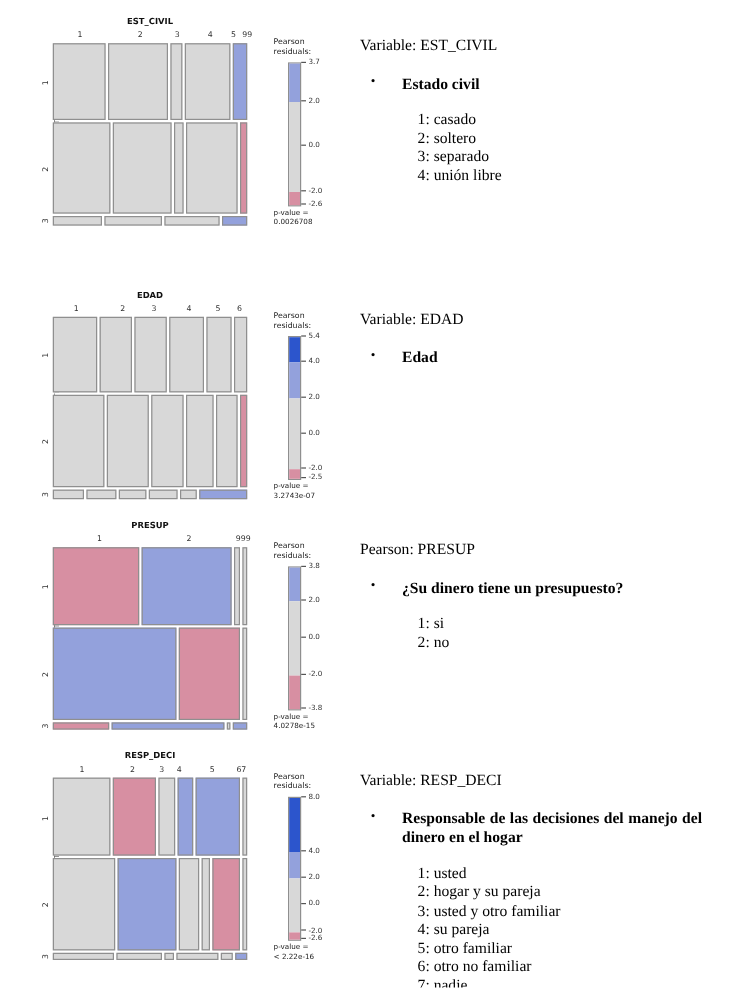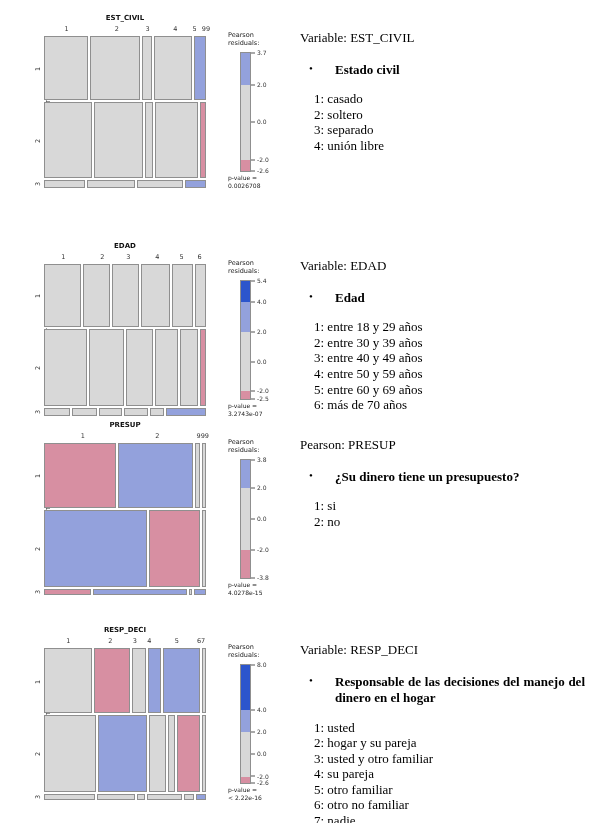--- a/index.html
+++ b/index.html
@@ -3,21 +3,21 @@
 <meta charset="utf-8">
 <style>
   html,body{margin:0;padding:0;}
   body{
     width:611px;height:823px;background:#ffffff;position:relative;
     font-family:"Liberation Serif", serif;color:#000;
   }
   .block{position:absolute;left:0;width:611px;height:198px;}
   .block:nth-of-type(1){top:12px;}
   .block:nth-of-type(2){top:240px;}
-  .block:nth-of-type(3){top:419px;}
+  .block:nth-of-type(3){top:432px;}
   .block:nth-of-type(4){top:624px;}
 
   
   .plot-wrap{position:absolute;left:30px;top:0;width:270px;height:198px;
     font-family:"DejaVu Sans", sans-serif;}
   .plot-title{position:absolute;left:14px;top:2px;width:162px;text-align:center;
     font-size:7px;font-weight:bold;color:#111;}
   .xticks{position:absolute;left:14px;top:13px;width:162px;height:8px;}
   .xticks span{position:absolute;transform:translateX(-50%);font-size:6.5px;color:#333;}
   .ylabel{position:absolute;left:-4px;top:90px;transform:rotate(-90deg);
@@ -46,21 +46,21 @@
     vertical-align:middle;margin-right:2px;}
   .pvalue{position:absolute;left:0;top:142px;font-size:6px;line-height:1.25;color:#222;}
 
   
   .text-col{position:absolute;left:300px;top:18px;width:292px;font-size:13px;}
   .var-title{margin:0 0 16px 0;}
   .bullet-row{display:flex;margin-bottom:13px;}
   .bullet-dot{width:35px;padding-left:9px;box-sizing:border-box;font-size:11px;}
   .bullet-text{width:250px;line-height:1.25;font-weight:bold;}
   .bullet-text.justify{text-align:justify;}
-  .item-list{margin-left:14px;line-height:1.2;}
+  .item-list{margin-left:48px;line-height:1.2;}
   .item-list div{white-space:nowrap;}
 </style>
 </head>
 <body>
 
 <main id="page">
     <section class="block">
       <div class="plot-wrap">
         <div class="plot-title">EST_CIVIL</div>
         <div class="xticks">
@@ -203,28 +203,20 @@
             <div>3.2743e-07</div>
           </div>
         </div>
       </div>
       <div class="text-col">
         <p class="var-title">Variable: EDAD</p>
         <div class="bullet-row">
           <div class="bullet-dot">•</div>
           <div class="bullet-text">Edad</div>
         </div>
-        <div class="item-list">
-          <div>1: entre 18 y 29 años</div>
-          <div>2: entre 30 y 39 años</div>
-          <div>3: entre 40 y 49 años</div>
-          <div>4: entre 50 y 59 años</div>
-          <div>5: entre 60 y 69 años</div>
-          <div>6: más de 70 años</div>
-        </div>
       </div>
     </section>
     <section class="block">
       <div class="plot-wrap">
         <div class="plot-title">PRESUP</div>
         <div class="xticks">
           <span style="left: 24%;">1</span>
           <span style="left: 70%;">2</span>
           <span style="left: 98%;">999</span>
         </div>

